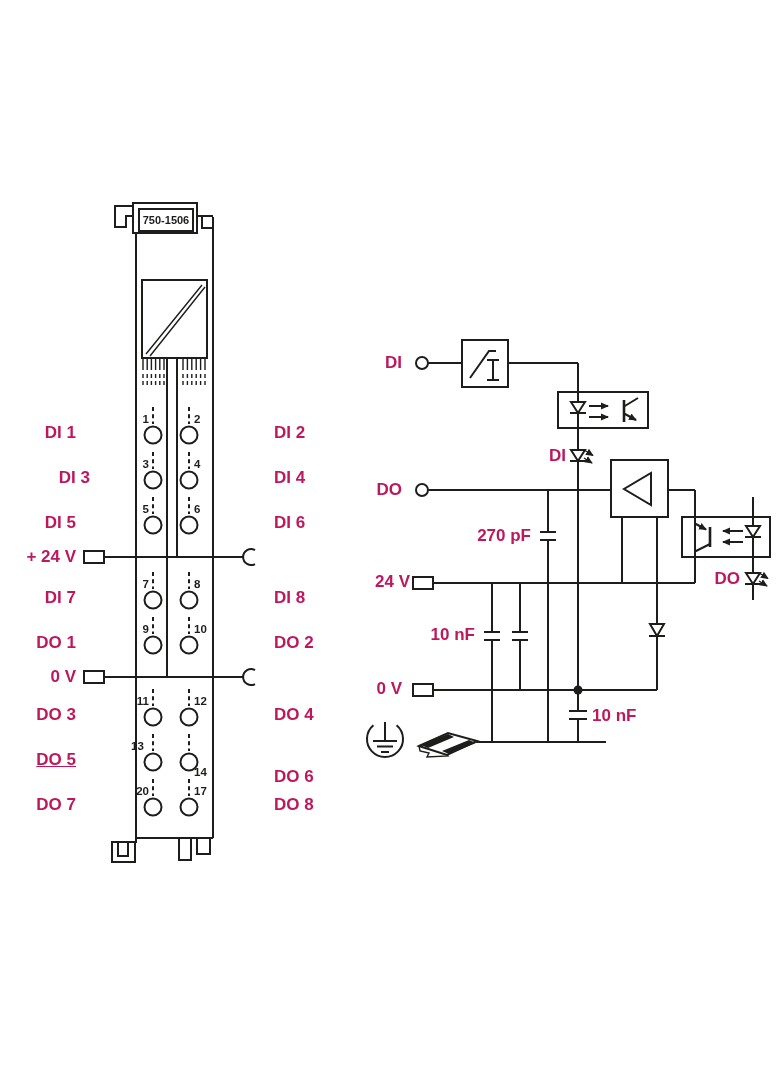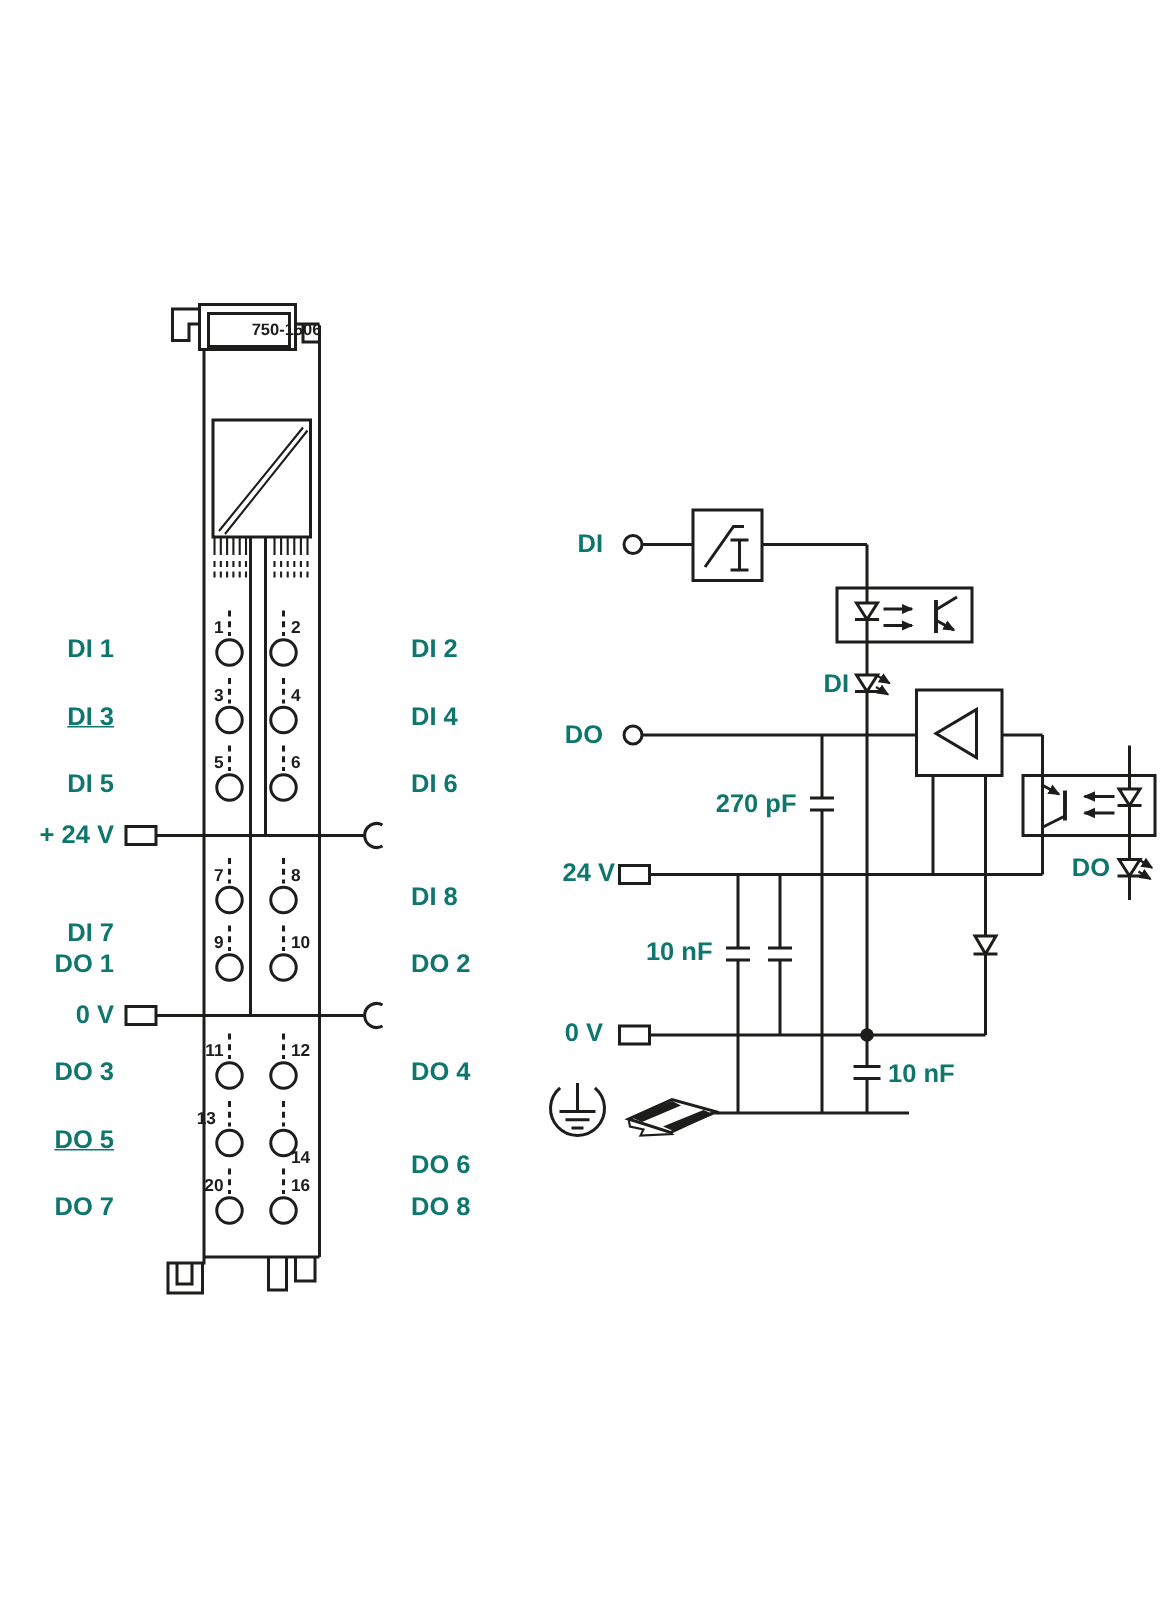--- a/index.html
+++ b/index.html
@@ -1,25 +1,25 @@
 <!DOCTYPE html>
 <html><head>
 <meta charset="utf-8">
 <style>
   html,body{margin:0;padding:0;background:#fff;}
   #canvas{position:relative;width:784px;height:1066px;background:#fff;overflow:hidden;
           font-family:"Liberation Sans",sans-serif;color:#1d1d1b;}
   #diagram{position:absolute;left:0;top:0;}
   .lbl{position:absolute;font-weight:bold;font-size:17px;line-height:20px;height:20px;
-       white-space:nowrap;color:#0f766e;}
+       white-space:nowrap;color:#be185d;}
   .r{text-align:right;}
   .num{position:absolute;font-weight:bold;font-size:11.5px;line-height:13px;height:13px;
        color:#1d1d1b;}
   .model{position:absolute;font-weight:bold;font-size:11px;line-height:18px;height:18px;
-       text-align:center;color:#1d1d1b;padding-left:25px;}
+       text-align:center;color:#1d1d1b;}
   .ink{stroke:#1d1d1b;stroke-width:2;fill:none;}
   .thick{stroke:#1d1d1b;stroke-width:2.6;fill:none;}
   .thin{stroke:#1d1d1b;stroke-width:1.4;fill:none;}
   .dash{stroke:#1d1d1b;stroke-width:2;fill:none;stroke-dasharray:4 3.2;}
   .fillink{fill:#1d1d1b;stroke:none;}
   .whitebox{fill:#ffffff;stroke:#1d1d1b;stroke-width:2;}
 </style>
 </head>
 <body>
 
@@ -196,24 +196,24 @@
           <path class="thin" d="M419,746 L420,751 L429,753 L427,757 L448,756 L447,755"></path>
         </g>
         <path class="ink" d="M476,742 H606"></path>
       </g>
     </g>
   </svg>
 
   <div class="model" style="left:139px;top:211px;width:54px;">750-1506</div>
 
   <div class="lbl r" style="left:6px;top:423px;width:70px;">DI 1</div>
-  <div class="lbl r" style="left:6px;top:468px;width:70px;text-decoration:underline;">DI 3</div>
+  <div class="lbl r" style="left:20px;top:468px;width:70px;">DI 3</div>
   <div class="lbl r" style="left:6px;top:513px;width:70px;">DI 5</div>
   <div class="lbl r" style="left:6px;top:547px;width:70px;">+ 24 V</div>
-  <div class="lbl r" style="left:6px;top:588px;width:70px;margin-top:24px;">DI 7</div>
+  <div class="lbl r" style="left:6px;top:588px;width:70px;">DI 7</div>
   <div class="lbl r" style="left:6px;top:633px;width:70px;">DO 1</div>
   <div class="lbl r" style="left:6px;top:667px;width:70px;">0 V</div>
   <div class="lbl r" style="left:6px;top:705px;width:70px;">DO 3</div>
   <div class="lbl r" style="left:6px;top:750px;width:70px;text-decoration:underline;">DO 5</div>
   <div class="lbl r" style="left:6px;top:795px;width:70px;">DO 7</div>
 
   <div class="lbl" style="left:274px;top:423px;">DI 2</div>
   <div class="lbl" style="left:274px;top:468px;">DI 4</div>
   <div class="lbl" style="left:274px;top:513px;">DI 6</div>
   <div class="lbl" style="left:274px;top:588px;">DI 8</div>
@@ -230,21 +230,21 @@
   <div class="num" style="left:194px;top:503px;width:24px;">6</div>
   <div class="num r" style="left:126px;top:578px;width:23px;text-align:right;">7</div>
   <div class="num" style="left:194px;top:578px;width:24px;">8</div>
   <div class="num r" style="left:126px;top:623px;width:23px;text-align:right;">9</div>
   <div class="num" style="left:194px;top:623px;width:24px;">10</div>
   <div class="num r" style="left:126px;top:695px;width:23px;text-align:right;">11</div>
   <div class="num" style="left:194px;top:695px;width:24px;">12</div>
   <div class="num r" style="left:126px;top:740px;width:23px;text-align:center;">13</div>
   <div class="num" style="left:194px;top:766px;width:24px;">14</div>
   <div class="num r" style="left:126px;top:785px;width:23px;text-align:right;">20</div>
-  <div class="num" style="left:194px;top:785px;width:24px;">16</div>
+  <div class="num" style="left:194px;top:785px;width:24px;">17</div>
 
   <div class="lbl r" style="left:340px;top:353px;width:62px;">DI</div>
   <div class="lbl r" style="left:340px;top:480px;width:62px;">DO</div>
   <div class="lbl r" style="left:348px;top:572px;width:62px;">24 V</div>
   <div class="lbl r" style="left:340px;top:679px;width:62px;">0 V</div>
   <div class="lbl r" style="left:455px;top:526px;width:76px;">270 pF</div>
   <div class="lbl r" style="left:412px;top:625px;width:63px;">10 nF</div>
   <div class="lbl" style="left:592px;top:706px;">10 nF</div>
   <div class="lbl r" style="left:528px;top:446px;width:38px;">DI</div>
   <div class="lbl r" style="left:700px;top:569px;width:40px;">DO</div>

